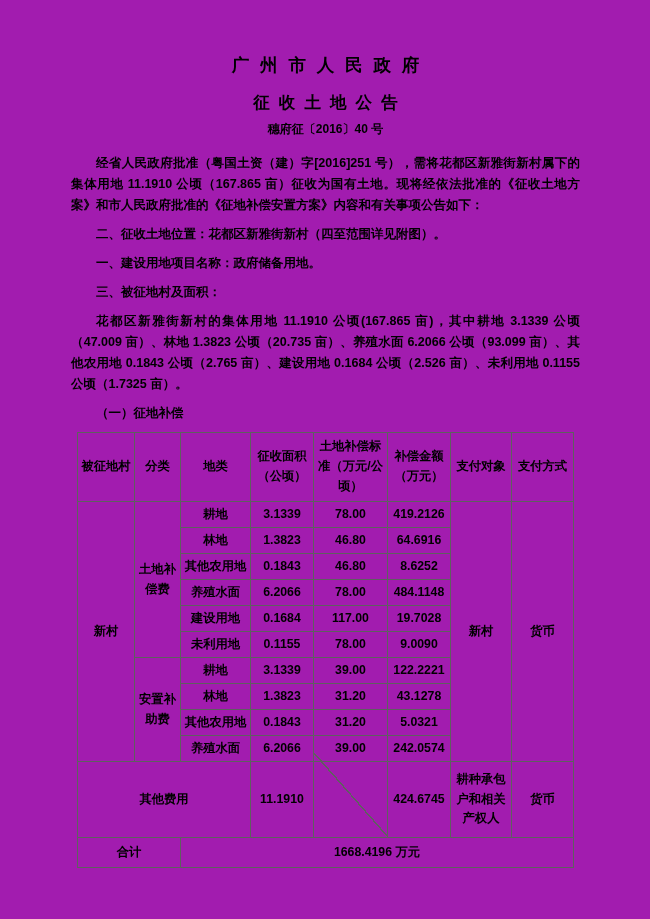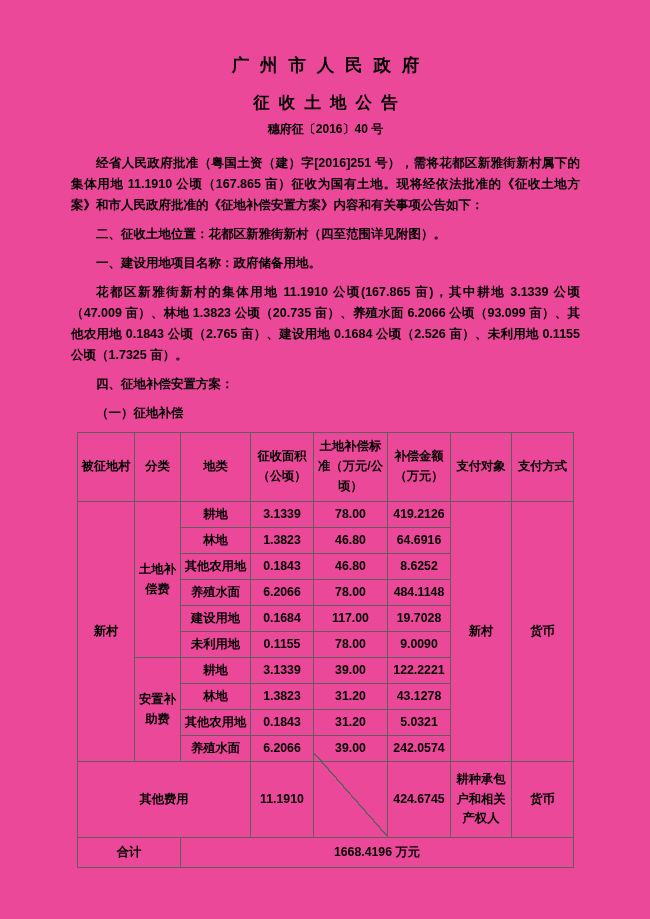--- a/index.html
+++ b/index.html
@@ -4,21 +4,21 @@
 <style>
   html, body { margin: 0; padding: 0; background: #ffffff; }
   body {
     width: 650px; height: 919px;
     font-family: "Liberation Sans", "DejaVu Sans", sans-serif;
     color: #000;
   }
   .page {
     position: relative;
     width: 650px; height: 919px;
-    background: #ec4899;
+    background: #a21caf;
     overflow: hidden;
     box-sizing: border-box;
     padding: 54px 62px 0 63px;
   }
   .title-main {
     margin: 0 0 17px 0;
     font-family: "Liberation Serif", "DejaVu Serif", serif;
     font-size: 17.5px; font-weight: bold;
     text-align: center;
     letter-spacing: 0.62em; text-indent: 0.62em;
@@ -87,22 +87,22 @@
 
 <div class="page">
 
   <h1 class="title-main">广州市人民政府</h1>
   <h2 class="title-sub">征收土地公告</h2>
   <div class="doc-no">穗府征〔2016〕40 号</div>
 
   <p class="para">经省人民政府批准（粤国土资（建）字[2016]251 号），需将花都区新雅街新村属下的集体用地 11.1910 公顷（167.865 亩）征收为国有土地。现将经依法批准的《征收土地方案》和市人民政府批准的《征地补偿安置方案》内容和有关事项公告如下：</p>
   <p class="para">二、征收土地位置：花都区新雅街新村（四至范围详见附图）。</p>
   <p class="para">一、建设用地项目名称：政府储备用地。</p>
+  <p class="para">三、被征地村及面积：</p>
   <p class="para">花都区新雅街新村的集体用地 11.1910 公顷(167.865 亩)，其中耕地 3.1339 公顷（47.009 亩）、林地 1.3823 公顷（20.735 亩）、养殖水面 6.2066 公顷（93.099 亩）、其他农用地 0.1843 公顷（2.765 亩）、建设用地 0.1684 公顷（2.526 亩）、未利用地 0.1155 公顷（1.7325 亩）。</p>
-  <p class="para gap-top">四、征地补偿安置方案：</p>
   <p class="para">（一）征地补偿</p>
 
   <table class="comp">
     <colgroup>
       <col style="width:57px">
         <col style="width:46px">
         <col style="width:70px">
         <col style="width:63px">
       <col style="width:74px">
         <col style="width:63px">

